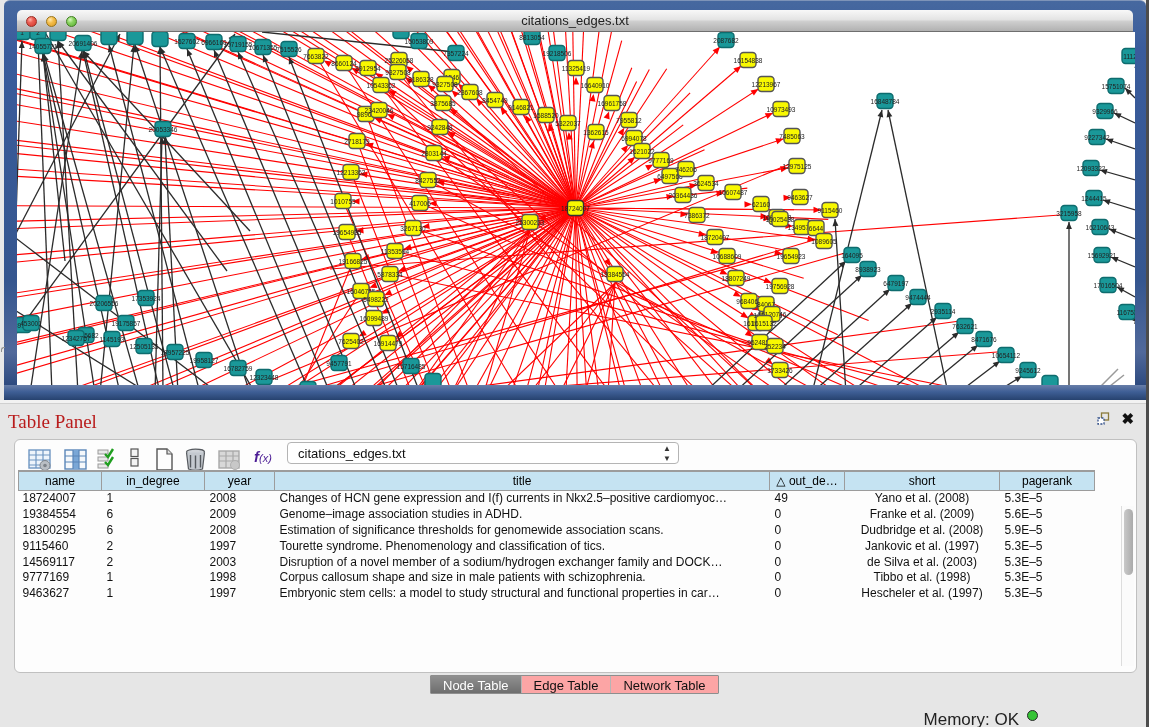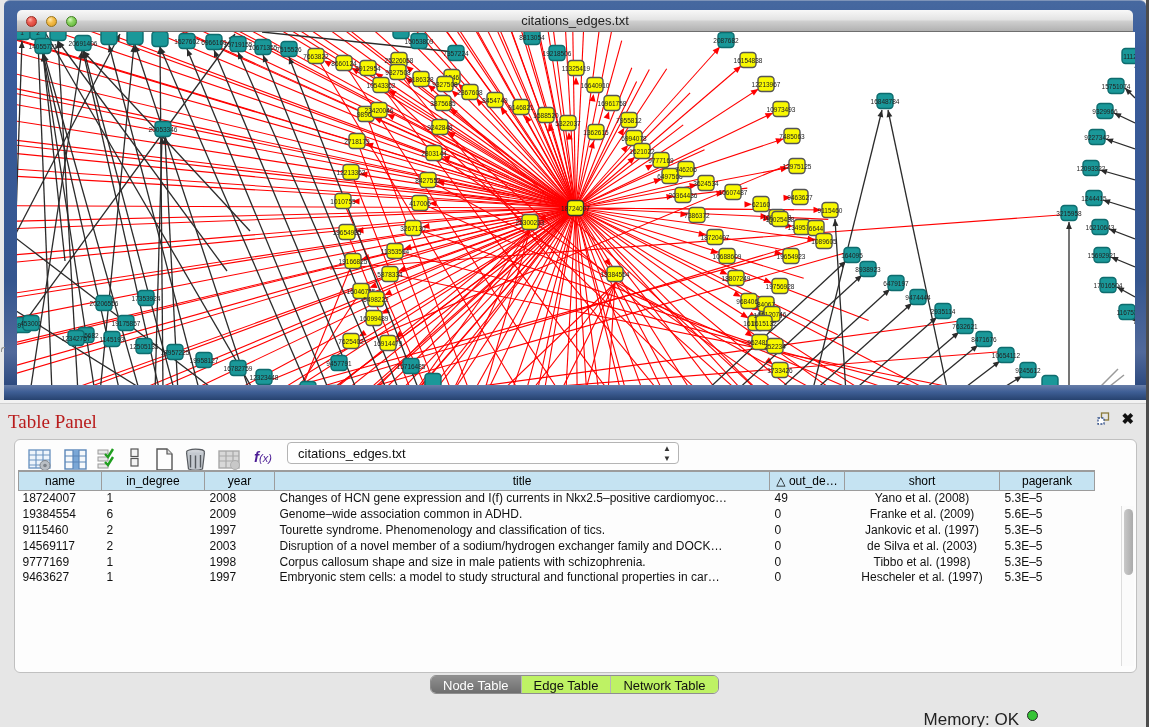--- a/index.html
+++ b/index.html
@@ -54,22 +54,22 @@
 #grid td { height:15.9px; padding:0 0 0 5px; white-space:nowrap; overflow:hidden; }
 #grid td.c0 { padding-left:4px; }
 #grid td.c5 { text-align:center; padding-left:0; }
 #scrollbar { position:absolute; right:2px; top:66px; width:13px; height:160px;
   background:#fbfbfb; border-left:1px solid #ddd; }
 #thumb { position:absolute; left:2px; top:3px; width:9px; height:66px;
   background:linear-gradient(90deg,#c9c9c9,#ababab); border-radius:5px; }
 
 
 #tabs { position:absolute; left:430px; top:675px; height:19px; display:flex;
-  border:1px solid #8e8e8e; border-radius:6px; overflow:hidden; font-size:13px; }
-.tab { padding:1px 12px 0 12px; line-height:17px; background:#bef264; color:#111; }
+  border:1px solid #8e8e8e; border-radius:1px; overflow:hidden; font-size:13px; }
+.tab { padding:1px 12px 0 12px; line-height:17px; background:#fca5a5; color:#111; }
 .tab.sel { background:linear-gradient(180deg,#909090,#6e6e6e); color:#fff; }
 .tab + .tab { border-left:1px solid #b5b5b5; }
 #memory { position:absolute; right:36px; top:710px; font-size:17px; color:#222; }
 #memdot { position:absolute; right:17px; top:710px; width:11px; height:11px;
   border-radius:50%; background:#35c435; border:1px solid #2a2a2a; }
 </style></head>
 <body>
 <div id="stage">
   <div id="netframe">
     <div id="titlebar">
@@ -802,24 +802,33 @@
               <td class="c2">2008</td>
               <td class="c3">Changes of HCN gene expression and I(f) currents in Nkx2.5–positive cardiomyoc…</td>
               <td class="c4">49</td>
               <td class="c5">Yano et al. (2008)</td>
               <td class="c6">5.3E–5</td>
             </tr>
 <tr>
               <td class="c0">19384554</td>
               <td class="c1">6</td>
               <td class="c2">2009</td>
-              <td class="c3">Genome–wide association common in ADHD.</td>
+              <td class="c3">Genome–image association studies in ADHD.</td>
               <td class="c4">0</td>
               <td class="c5">Franke et al. (2009)</td>
               <td class="c6">5.6E–5</td>
+            </tr>
+<tr>
+              <td class="c0">18300295</td>
+              <td class="c1">6</td>
+              <td class="c2">2008</td>
+              <td class="c3">Estimation of significance thresholds for genomewide association scans.</td>
+              <td class="c4">0</td>
+              <td class="c5">Dudbridge et al. (2008)</td>
+              <td class="c6">5.9E–5</td>
             </tr>
 <tr>
               <td class="c0">9115460</td>
               <td class="c1">2</td>
               <td class="c2">1997</td>
               <td class="c3">Tourette syndrome. Phenomenology and classification of tics.</td>
               <td class="c4">0</td>
               <td class="c5">Jankovic et al. (1997)</td>
               <td class="c6">5.3E–5</td>
             </tr>

